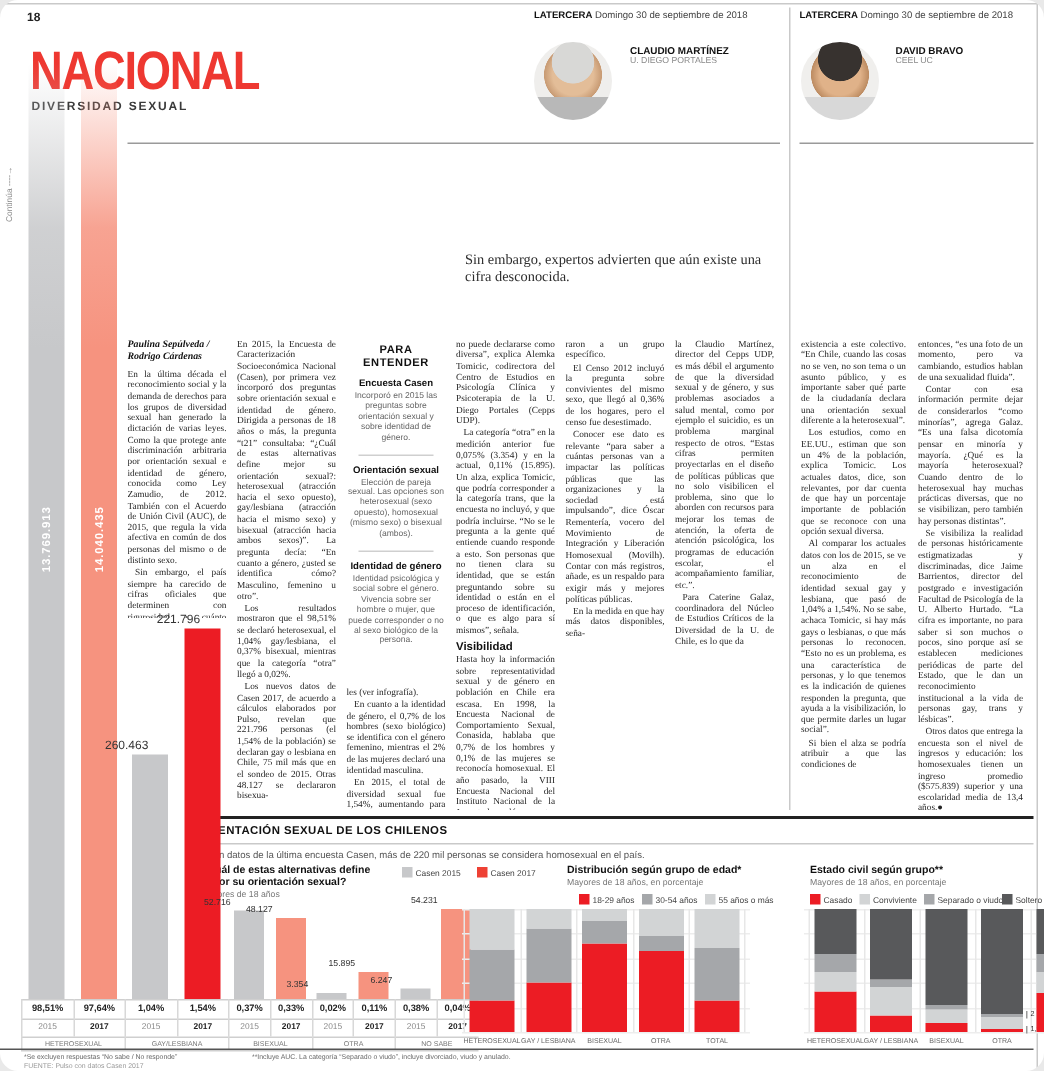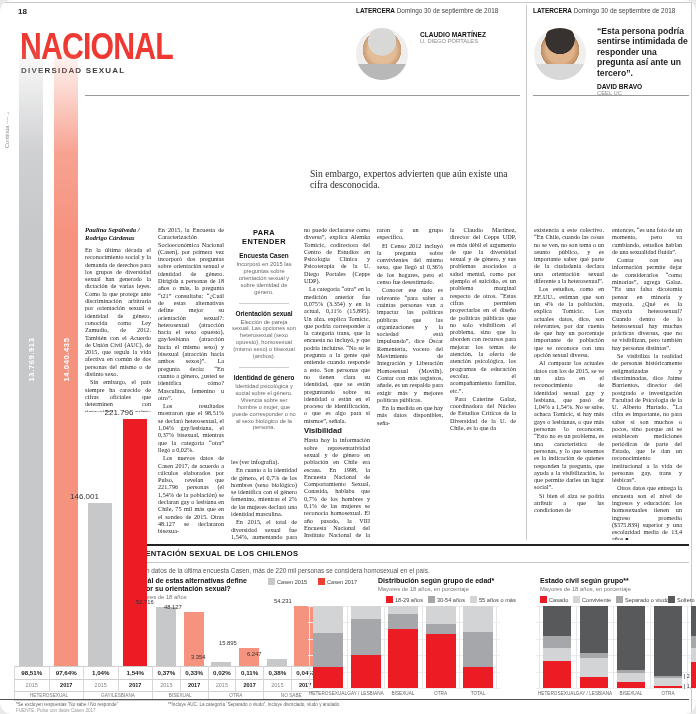--- a/index.html
+++ b/index.html
@@ -78,21 +78,20 @@
       radial-gradient(circle at 50% 42%,#e3bd98 0 34%,#c89b74 48%,#efeeec 49%);"></div>
   <div class="abs" style="left:420px;top:26px;width:102px;">
     <div class="quote-name">CLAUDIO MARTÍNEZ</div>
     <div class="quote-role">U. DIEGO PORTALES</div>
   </div>
   <div class="photo" style="left:534px;top:28px;background:
       linear-gradient(to bottom,rgba(255,255,255,0) 70%,#d8d8d8 70%),
       radial-gradient(circle at 50% 22%,#37322f 0 30%,rgba(0,0,0,0) 31%),
       radial-gradient(circle at 50% 42%,#e0b289 0 34%,#bd8c62 48%,#f0efed 49%);"></div>
   <div class="abs" style="left:597px;top:26px;width:95px;">
-    <div class="quote-text">“Esta persona podría sentirse intimidada de responder una pregunta así ante un tercero”.</div>
     <div class="quote-name">DAVID BRAVO</div>
     <div class="quote-role">CEEL UC</div>
   </div>
 
   <div class="hairline-h" style="left:85px;top:95px;width:435px;background:#9a9a9a;"></div>
   <div class="hairline-h" style="left:533px;top:95px;width:156px;background:#9a9a9a;"></div>
   <div class="hairline-v" style="left:526px;top:5px;height:535px;"></div>
   <div class="hairline-v" style="left:691px;top:0;height:714px;"></div>
 
   <div class="abs deck" style="left:310px;top:168px;width:198px;">Sin embargo, expertos advierten que aún existe una cifra desconocida.</div>
@@ -189,21 +188,21 @@
     <span class="sw" style="background:#58595b;"></span><span>Soltero</span></div>
 
   <div class="continua" style="left:4px;top:148px;">Continúa ----→</div>
 
   <div class="abs" id="chart-layer" style="left:0;top:0;width:696px;height:714px;pointer-events:none;">
       <div class="bar-fade-gray" style="position: absolute; left: 19px; top: 42px; width: 24px; height: 624px;"></div>
       <div class="rot-label" style="position: absolute; left: -39px; top: 355px;">13.769.913</div>
       <div class="bar-fade-pink" style="position: absolute; left: 53.5px; top: 42px; width: 24px; height: 624px;"></div>
       <div class="rot-label" style="position: absolute; left: -4.5px; top: 355px;">14.040.435</div>
       <div style="position: absolute; left: 88px; top: 503.408px; width: 24px; height: 162.592px; background: rgb(199, 200, 202);"></div>
-      <div class="bar-val" style="position: absolute; left: 70px; top: 492.408px; width: 60px; font-size: 8px;">146.001</div>
+      <div class="bar-val" style="position: absolute; left: 70px; top: 492.408px; width: 60px; font-size: 8px;">260.463</div>
       <div style="position: absolute; left: 122.5px; top: 419px; width: 24px; height: 247px; background: rgb(236, 28, 36);"></div>
       <div class="bar-val" style="position: absolute; left: 104.5px; top: 408px; width: 60px; font-size: 8px;">221.796</div>
       <div style="position: absolute; left: 156px; top: 607.294px; width: 20px; height: 58.7064px; background: rgb(199, 200, 202);"></div>
       <div class="bar-val" style="position: absolute; left: 136px; top: 599.294px; width: 60px; font-size: 5.8px;">52.716</div>
       <div style="position: absolute; left: 184px; top: 612.404px; width: 20px; height: 53.596px; background: rgb(246, 147, 127);"></div>
       <div class="bar-val" style="position: absolute; left: 164px; top: 604.404px; width: 60px; font-size: 5.8px;">48.127</div>
       <div style="position: absolute; left: 211px; top: 662.265px; width: 20px; height: 3.73513px; background: rgb(199, 200, 202);"></div>
       <div class="bar-val" style="position: absolute; left: 191px; top: 654.265px; width: 60px; font-size: 5.8px;">3.354</div>
       <div style="position: absolute; left: 239px; top: 648.299px; width: 20px; height: 17.7012px; background: rgb(246, 147, 127);"></div>
       <div class="bar-val" style="position: absolute; left: 219px; top: 640.299px; width: 60px; font-size: 5.8px;">15.895</div>

